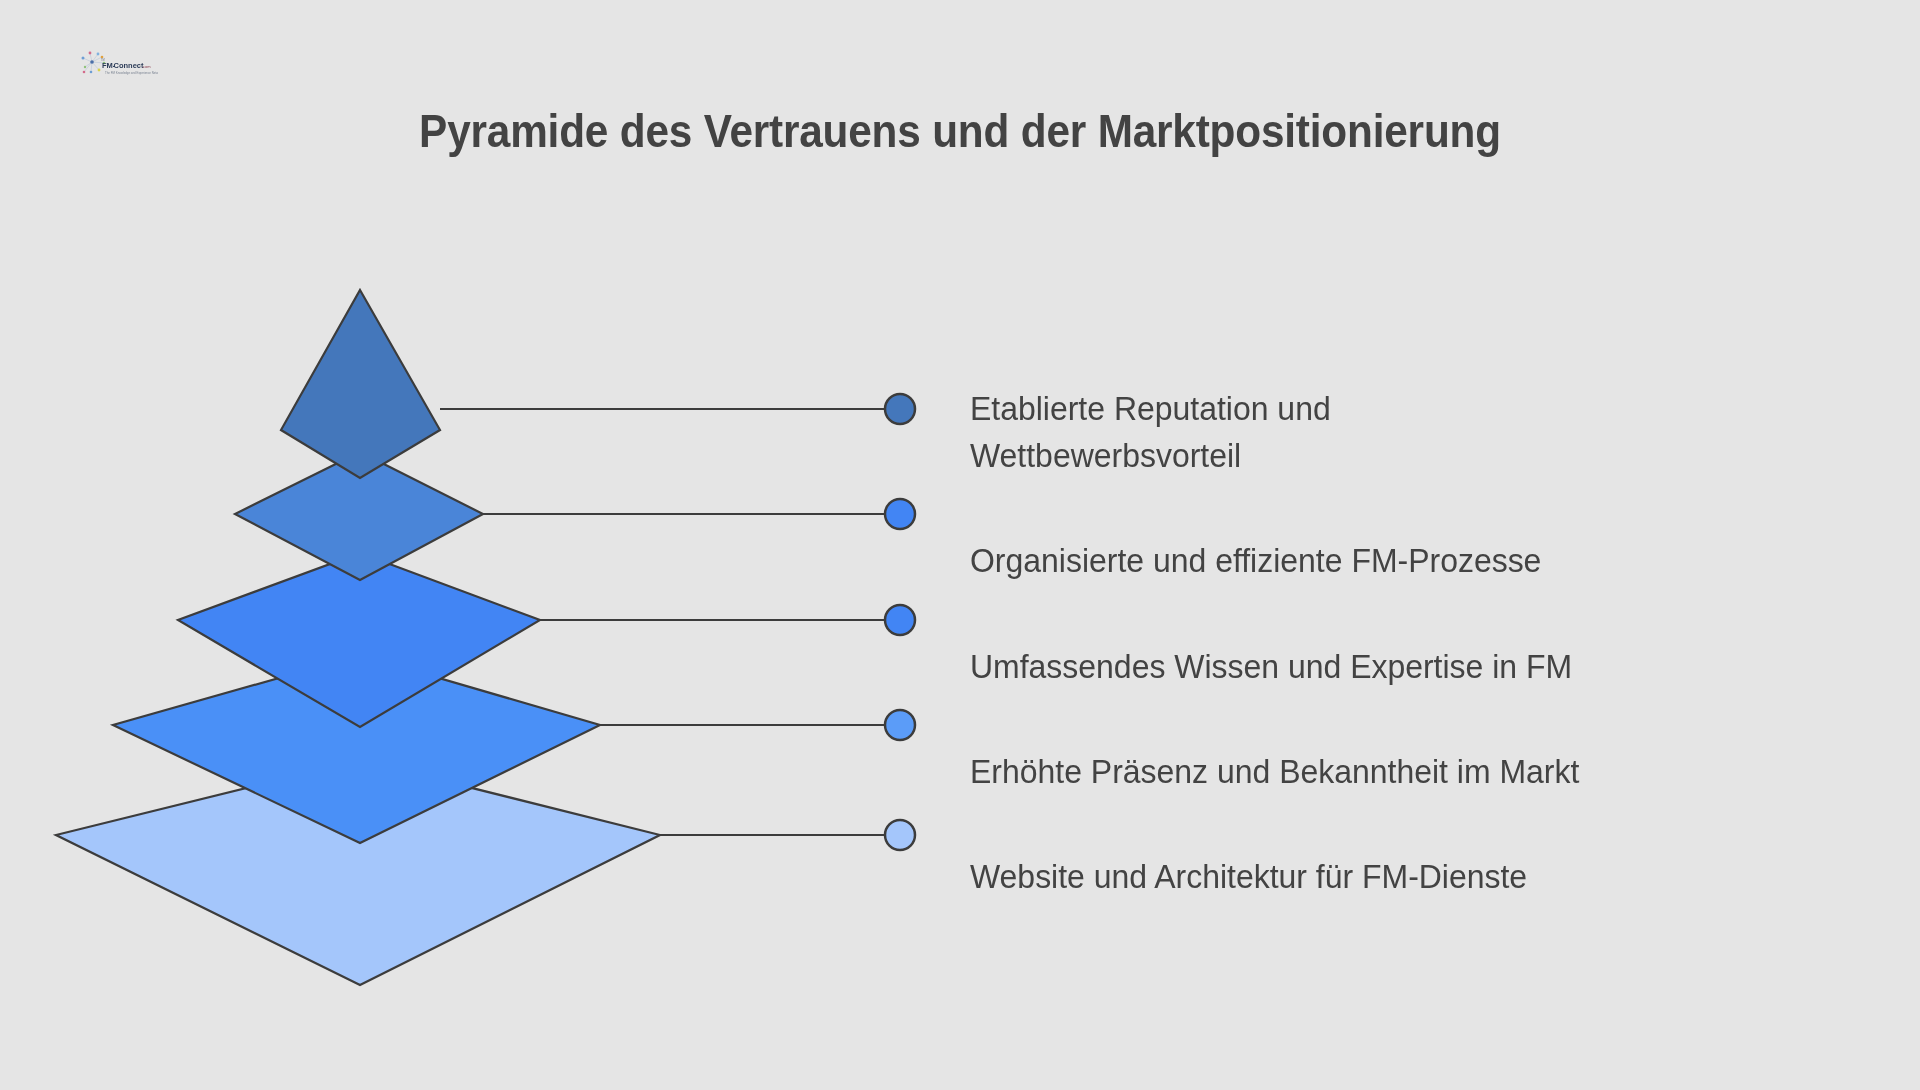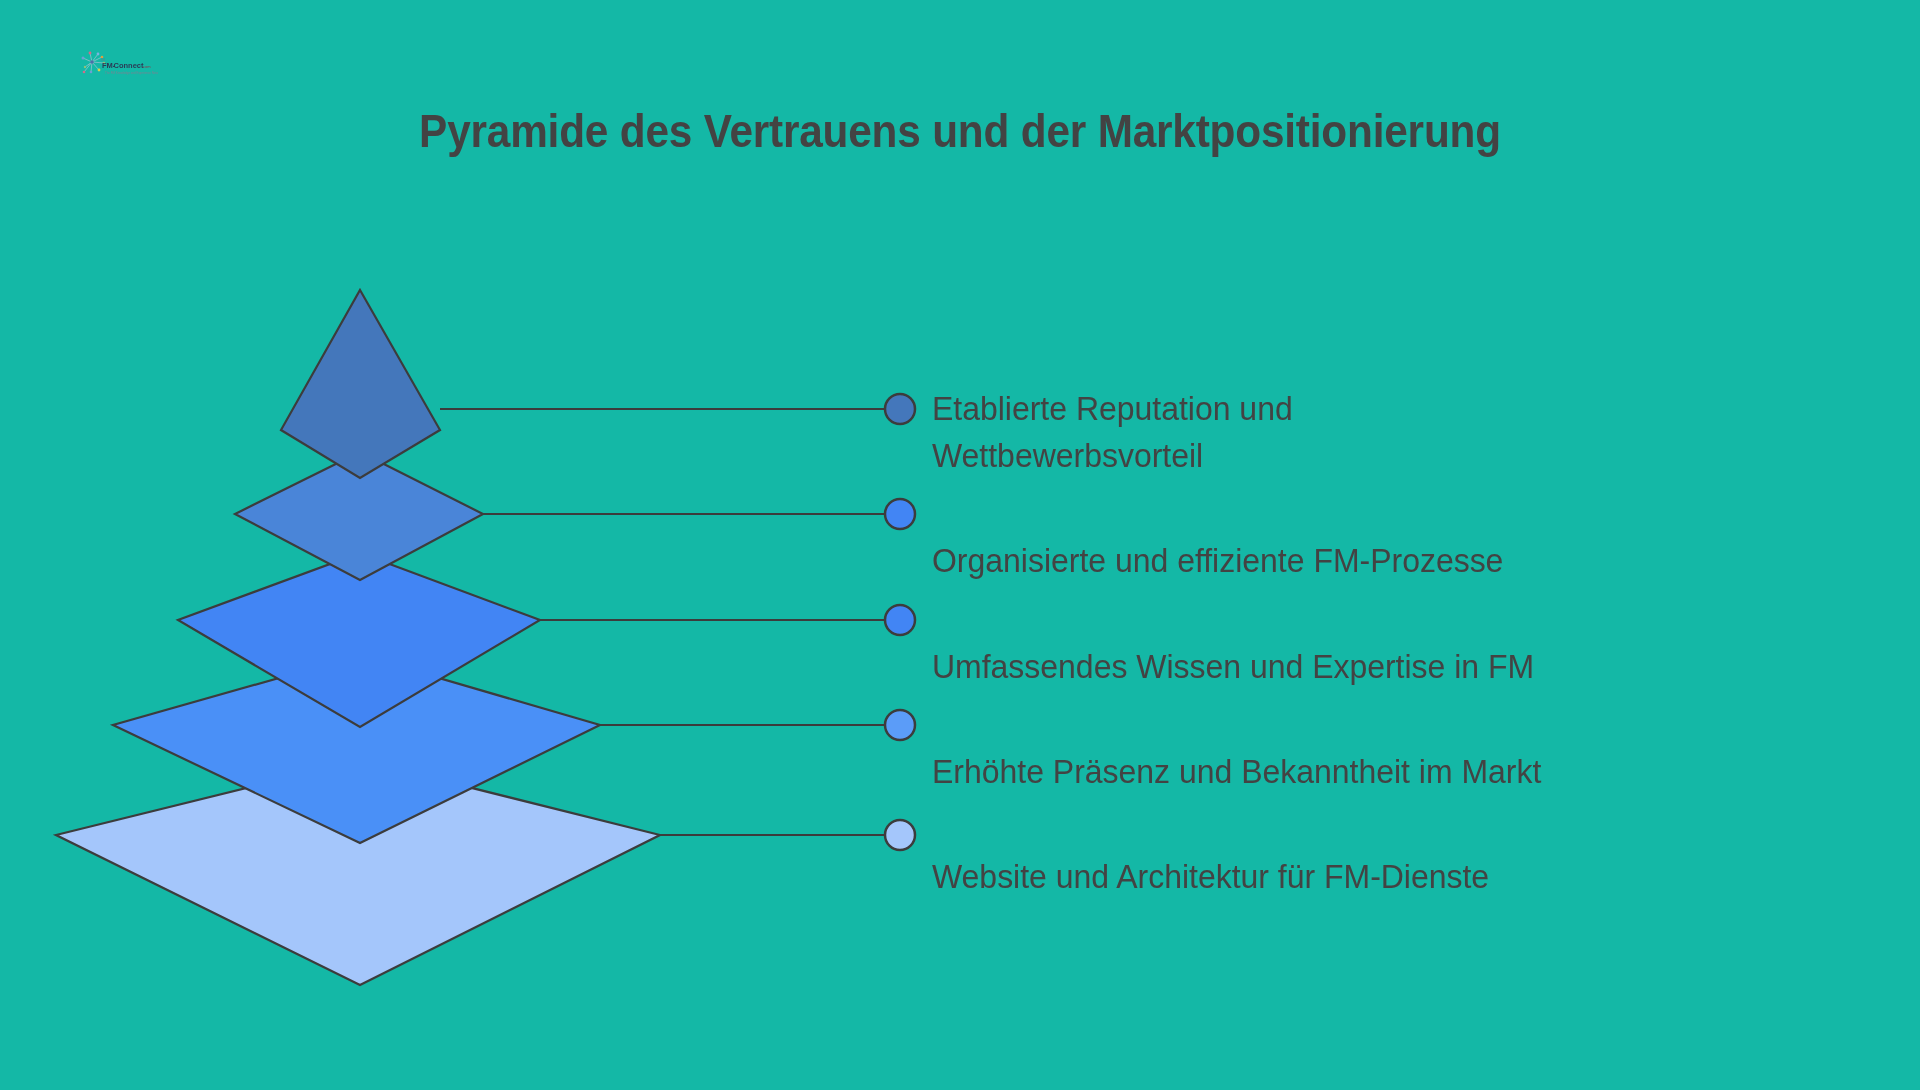--- a/index.html
+++ b/index.html
@@ -13,21 +13,21 @@
     height: 1090px;
     font-family: "Liberation Sans", sans-serif;
     overflow: hidden;
     position: relative;
   }
   .slide {
     position: absolute;
     left: 0; top: 0;
     width: 1920px;
     height: 1090px;
-    background: #14b8a6;
+    background: #e5e5e5;
   }
 
   
   .logo {
     position: absolute;
     left: 78px;
     top: 50px;
     width: 80px;
     height: 30px;
   }
@@ -56,21 +56,21 @@
     left: 0;
     top: 0;
     width: 1920px;
     height: 1090px;
   }
   .diagram svg { display: block; }
 
   
   .labels {
     position: absolute;
-    left: 932px;
+    left: 970px;
     top: 0;
     width: 900px;
     height: 1090px;
   }
   .label {
     position: absolute;
     left: 0;
     font-family: "Liberation Sans Narrow", "Liberation Sans", sans-serif;
     font-size: 34px;
     line-height: 47px;

